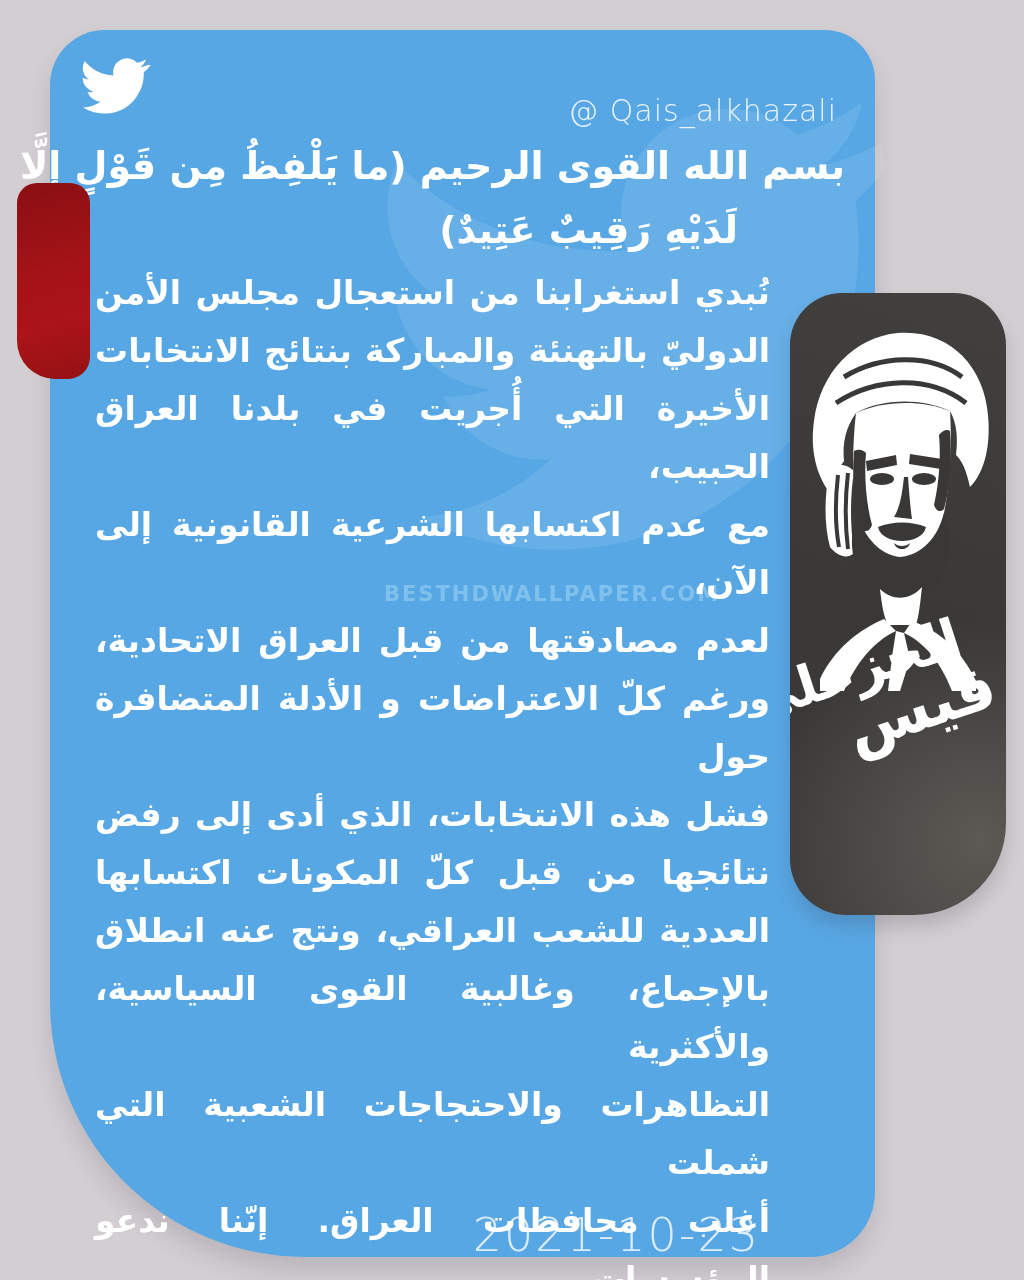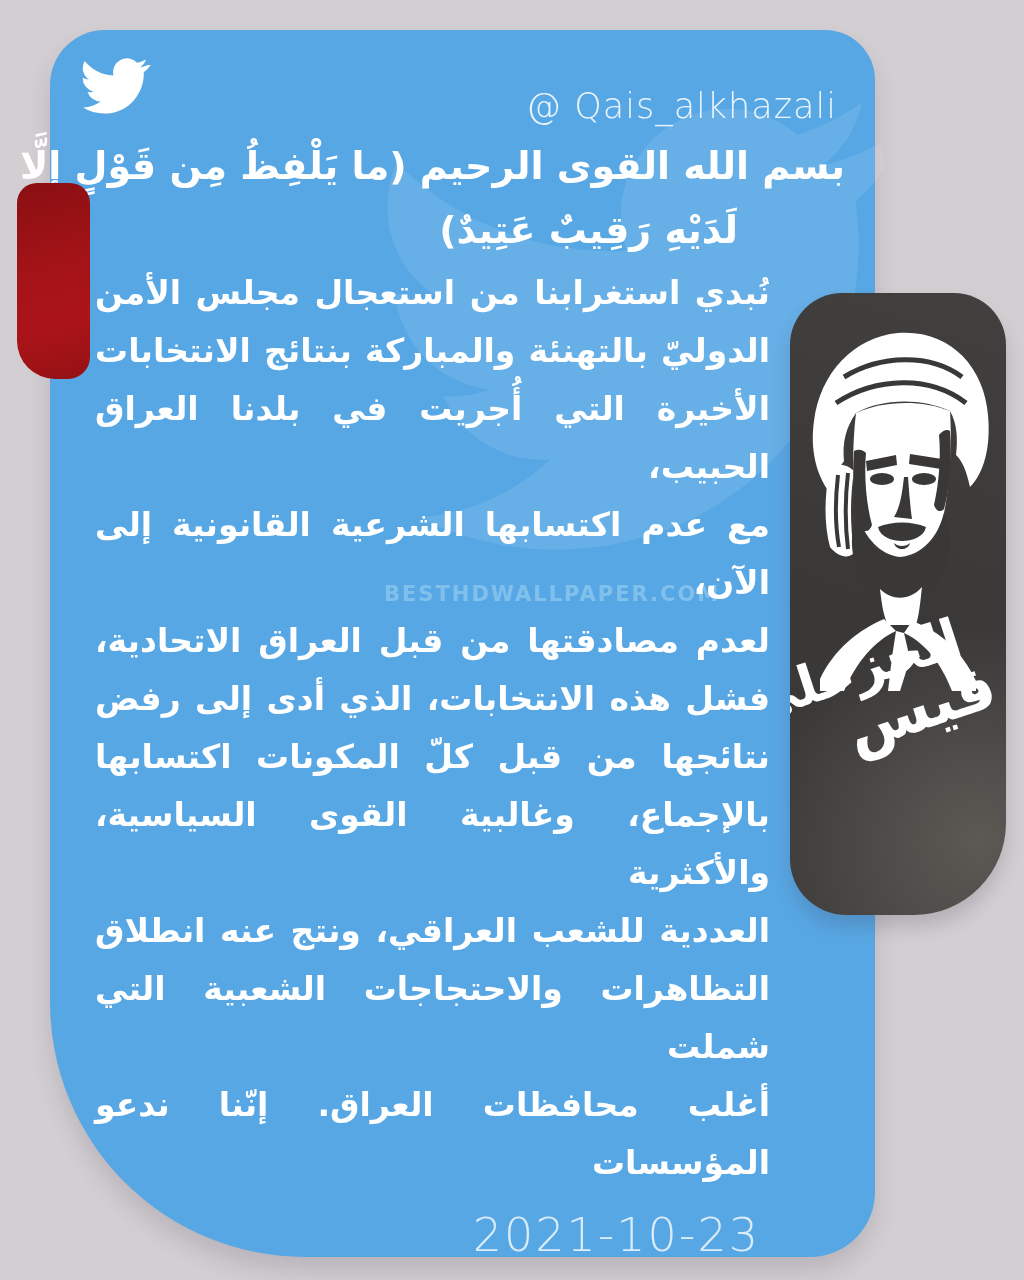--- a/index.html
+++ b/index.html
@@ -39,22 +39,22 @@
     font-family:"DejaVu Sans",sans-serif;
   }
   .twitter-logo{
     position:absolute;
     left:24px;top:22px;
     width:80px;height:68px;
     z-index:3;
   }
   .handle{
     position:absolute;
-    top:56px;right:38px;
-    font-size:35px;
+    top:63px;right:38px;
+    font-size:30px;
     font-weight:200;
     letter-spacing:1px;
     color:rgba(255,255,255,.88);
     direction:ltr;
     z-index:3;
   }
   
   .basmala{
     position:absolute;
     top:104px;left:45px;right:30px;
@@ -162,24 +162,25 @@
       <div class="line">بسم الله القوى الرحيم (ما يَلْفِظُ مِن قَوْلٍ إِلَّا</div>
       <div class="line indent2">لَدَيْهِ رَقِيبٌ عَتِيدٌ)</div>
     </div>
 
   <div class="body-text">
       <div class="line">نُبدي استغرابنا من استعجال مجلس الأمن</div>
       <div class="line">الدوليّ بالتهنئة والمباركة بنتائج الانتخابات</div>
       <div class="line">الأخيرة التي أُجريت في بلدنا العراق الحبيب،</div>
       <div class="line">مع عدم اكتسابها الشرعية القانونية إلى الآن،</div>
       <div class="line">لعدم مصادقتها من قبل العراق الاتحادية،</div>
+      <div class="line">ورغم كلّ الاعتراضات و الأدلة المتضافرة حول</div>
       <div class="line">فشل هذه الانتخابات، الذي أدى إلى رفض</div>
       <div class="line">نتائجها من قبل كلّ المكونات اكتسابها</div>
+      <div class="line">العددية للشعب العراقي، ونتج عنه انطلاق</div>
       <div class="line">بالإجماع، وغالبية القوى السياسية، والأكثرية</div>
-      <div class="line">العددية للشعب العراقي، ونتج عنه انطلاق</div>
       <div class="line">التظاهرات والاحتجاجات الشعبية التي شملت</div>
       <div class="line">أغلب محافظات العراق. إنّنا ندعو المؤسسات</div>
     </div>
 
   <div class="date">2021-10-23</div>
 </div>
 
 <div class="red-tab"></div>
 
 <div class="side-panel">

